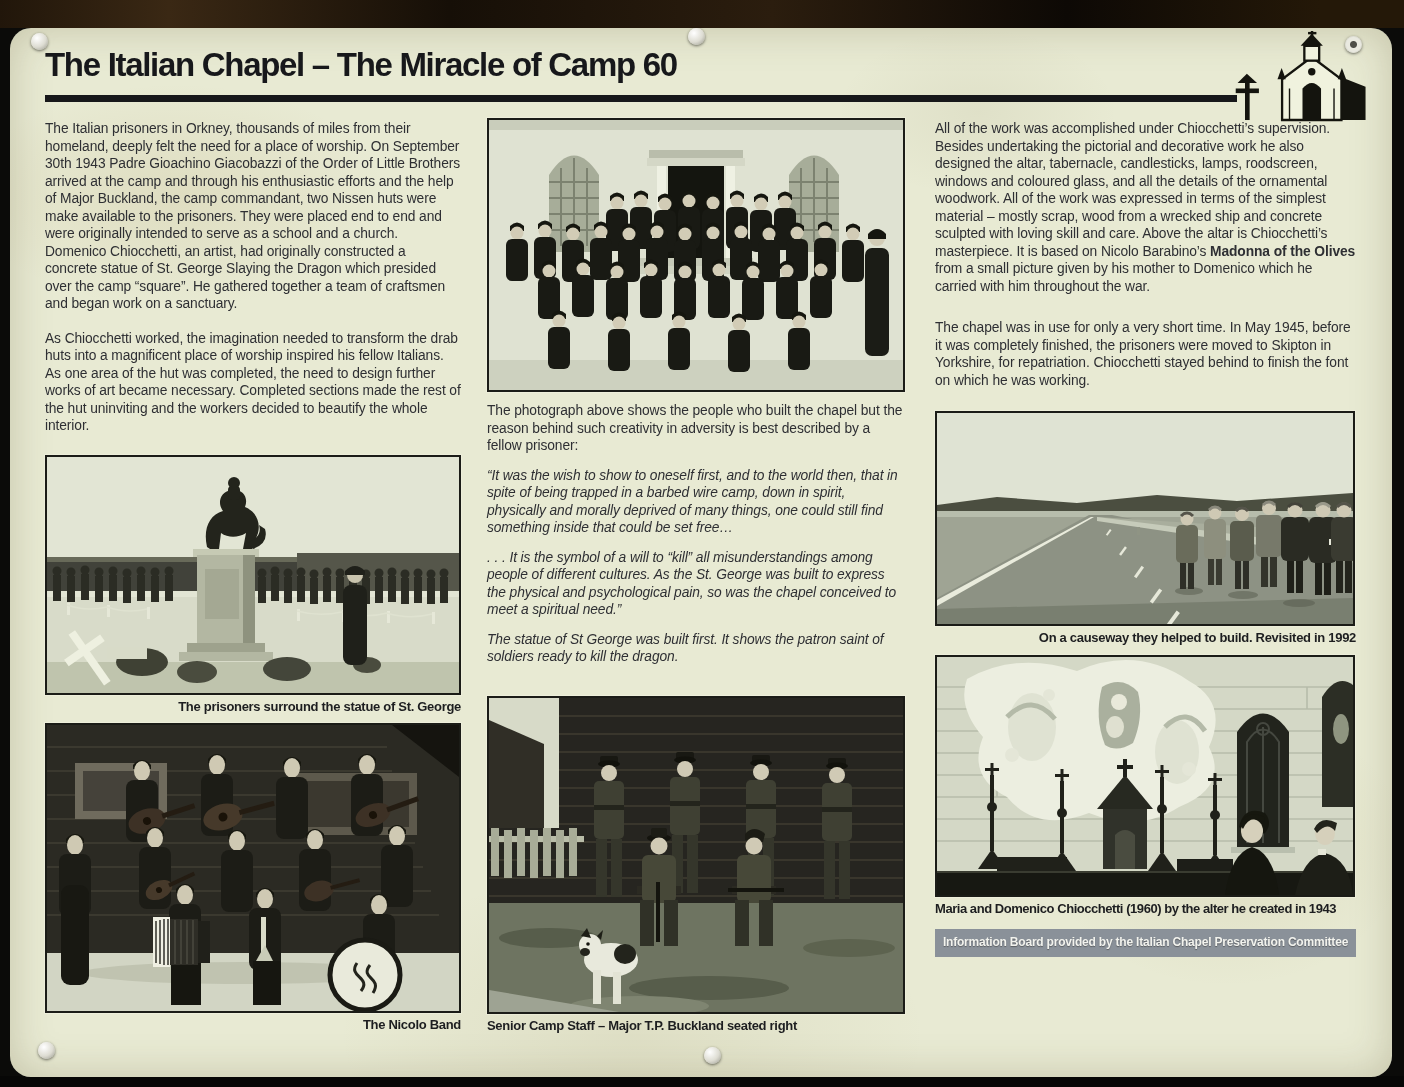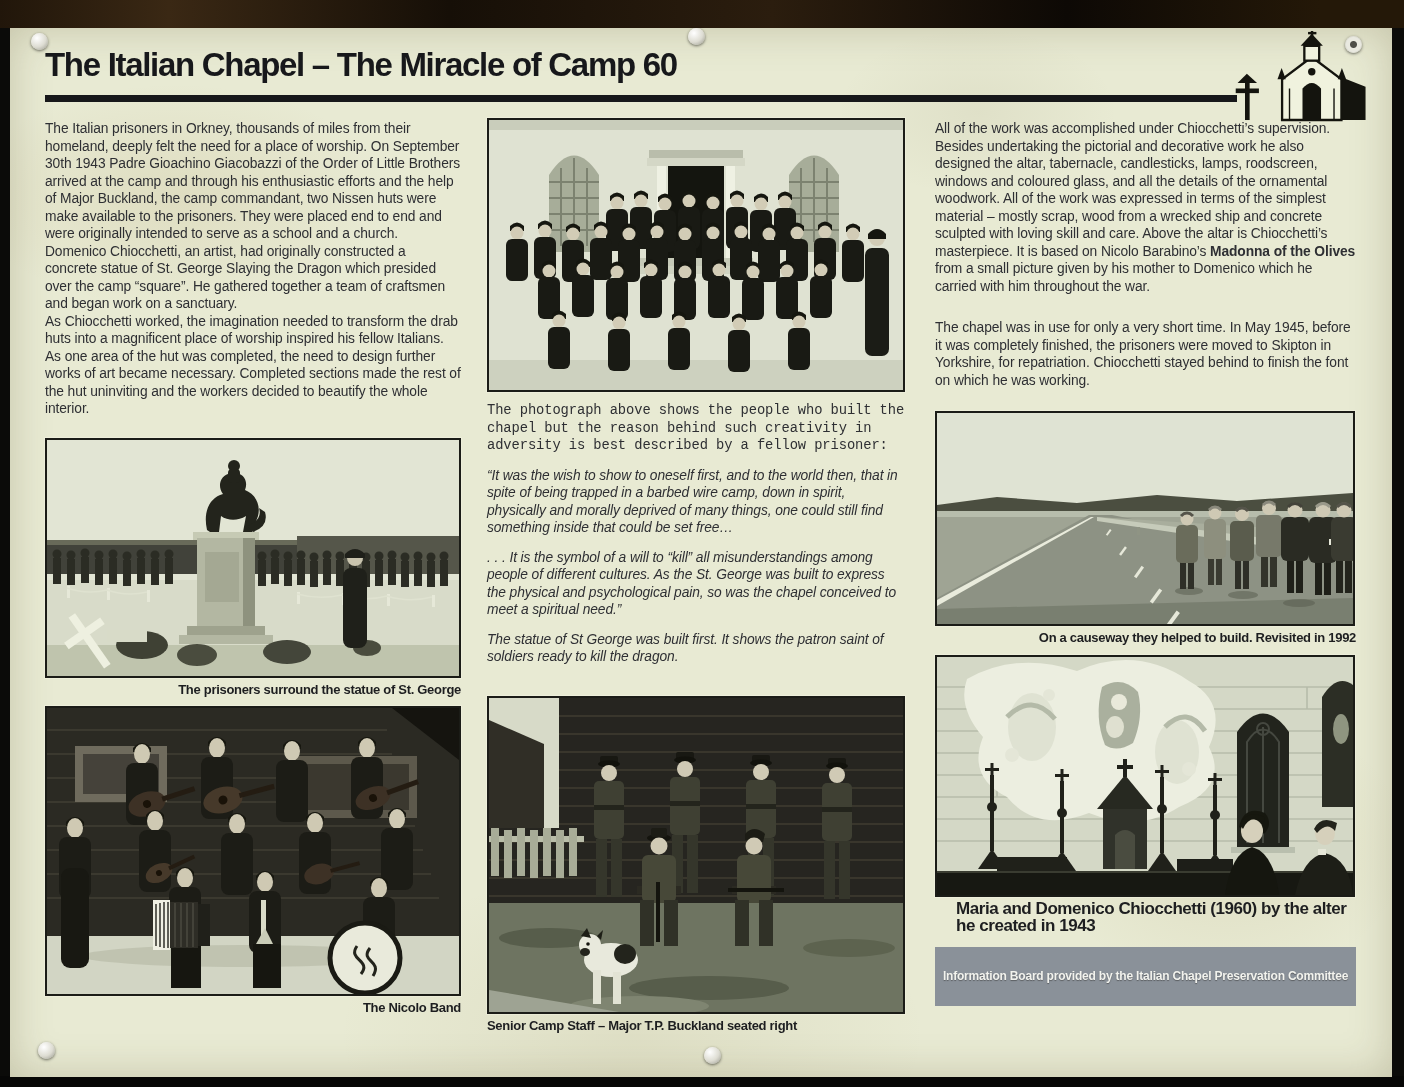--- a/index.html
+++ b/index.html
@@ -8,48 +8,48 @@
   .frame-top{position:absolute;left:0;top:0;width:1404px;height:28px;
      background:linear-gradient(90deg,#21160a,#3a2814 12%,#160f07 32%,#2b1d0e 55%,#0d0905 76%,#241808 94%);}
   .frame-bottom{position:absolute;left:0;top:1076px;width:1404px;height:11px;background:#070706;}
   .board{position:absolute;left:10px;top:28px;width:1382px;height:1049px;
      background:
        radial-gradient(ellipse 300px 160px at 12% 16%, rgba(165,140,80,.14), transparent 70%),
        radial-gradient(ellipse 260px 200px at 88% 78%, rgba(150,130,70,.12), transparent 70%),
        radial-gradient(ellipse 420px 240px at 45% 96%, rgba(140,125,75,.10), transparent 70%),
        radial-gradient(ellipse 200px 120px at 70% 8%, rgba(120,110,70,.08), transparent 70%),
        #e8ead3;
-     box-shadow:inset 0 0 40px rgba(90,80,40,.25);}
+     box-shadow:inset 0 0 40px rgba(90,80,40,.25);border-radius:21px;}
   .screw{position:absolute;width:17px;height:17px;border-radius:50%;
      background:radial-gradient(circle at 35% 30%, #ffffff, #dddcd2 55%, #96968c);
      box-shadow:0 1px 3px rgba(0,0,0,.55);}
   .screw.grommet{background:radial-gradient(circle at 50% 50%, #4e4e48 0 3px, #e9e9e0 4px 7px, #a9a9a0);}
   .title{position:absolute;left:35px;top:18px;font-size:33px;font-weight:bold;
      color:#17181b;letter-spacing:-1.3px;white-space:nowrap;}
   .rule{position:absolute;left:35px;top:67px;width:1192px;height:7px;background:#17181a;}
   .chapel-art{position:absolute;left:1216px;top:3px;width:140px;height:102px;}
   .col{position:absolute;top:92px;font-size:13.8px;line-height:17.5px;color:#2e2f33;
      letter-spacing:-0.1px;}
   .col-left{left:35px;width:416px;}
   .col-mid{left:477px;width:418px;top:90px;}
   .col-right{left:925px;width:421px;}
   .para{margin:0 0 0 0;}
-  .mt16{margin-top:24px;} .mt17{} .mt10{margin-top:10px;font-family:Liberation Mono, monospace;}
+  .mt16{margin-top:24px;} .mt17{margin-top:17px;} .mt10{margin-top:10px;}
   .mt12{margin-top:12px;} .mt20{margin-top:20px;} .mt22{margin-top:22px;}
   .mt30{margin-top:30px;} .mt8{margin-top:8px;}
   .quote{font-style:italic;}
   .photo{border:2px solid #1b1c17;background:#d8dbc9;display:block;
      box-shadow:0 0 0 1px rgba(250,250,235,.35);}
   .photo svg{display:block;}
   .caption{font-size:13px;font-weight:bold;color:#1d1e20;letter-spacing:-0.3px;
      margin-top:3px;}
-  .caption-small{font-size:17px;letter-spacing:-0.45px;margin-left:21px;}
+  .caption-small{font-size:13px;letter-spacing:-0.45px;}
   .cap-right{text-align:right;} .cap-center{} .cap-left{text-align:left;}
   .badge{margin-top:12px;background:#8a9199;color:#f2f3ee;font-weight:bold;
-     font-size:12px;text-align:center;padding:21px 4px;letter-spacing:-0.2px;
+     font-size:12px;text-align:center;padding:5px 4px;letter-spacing:-0.2px;
      text-shadow:0 1px 1px rgba(60,60,60,.6);}
 </style>
 </head>
 <body>
 
 <div class="frame-top"></div>
 <div class="frame-bottom"></div>
 
 <div class="board">
 

